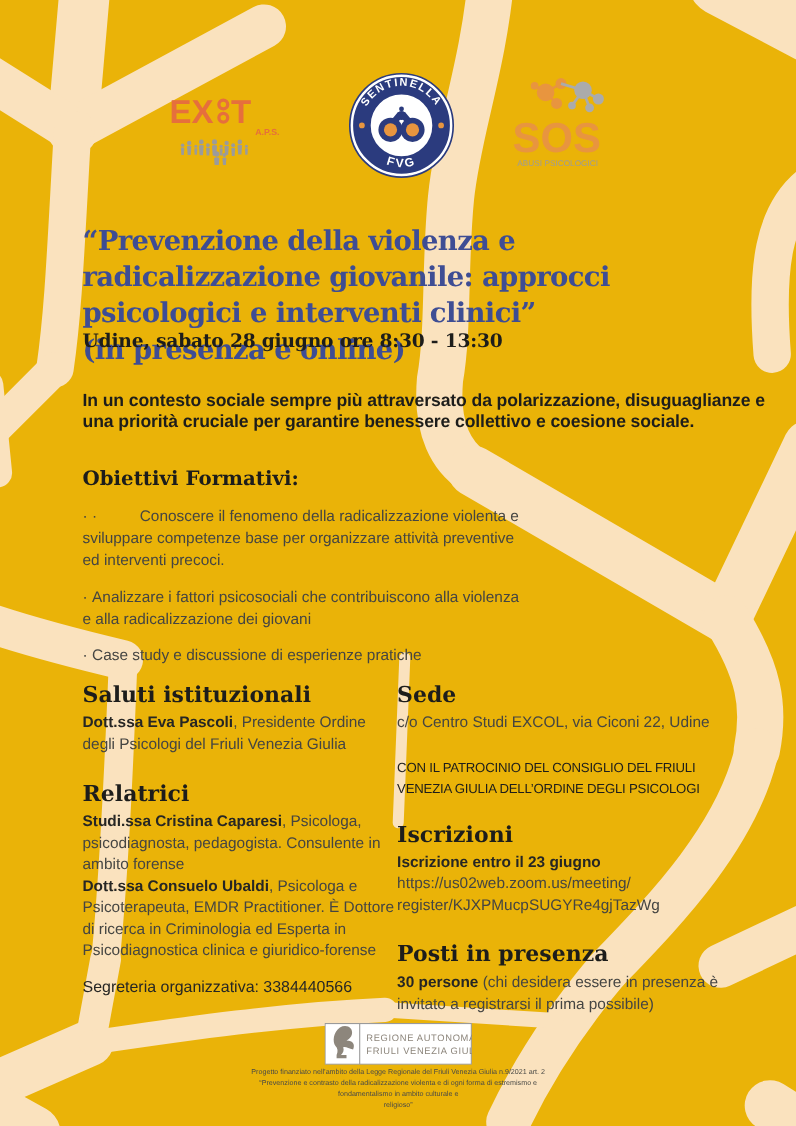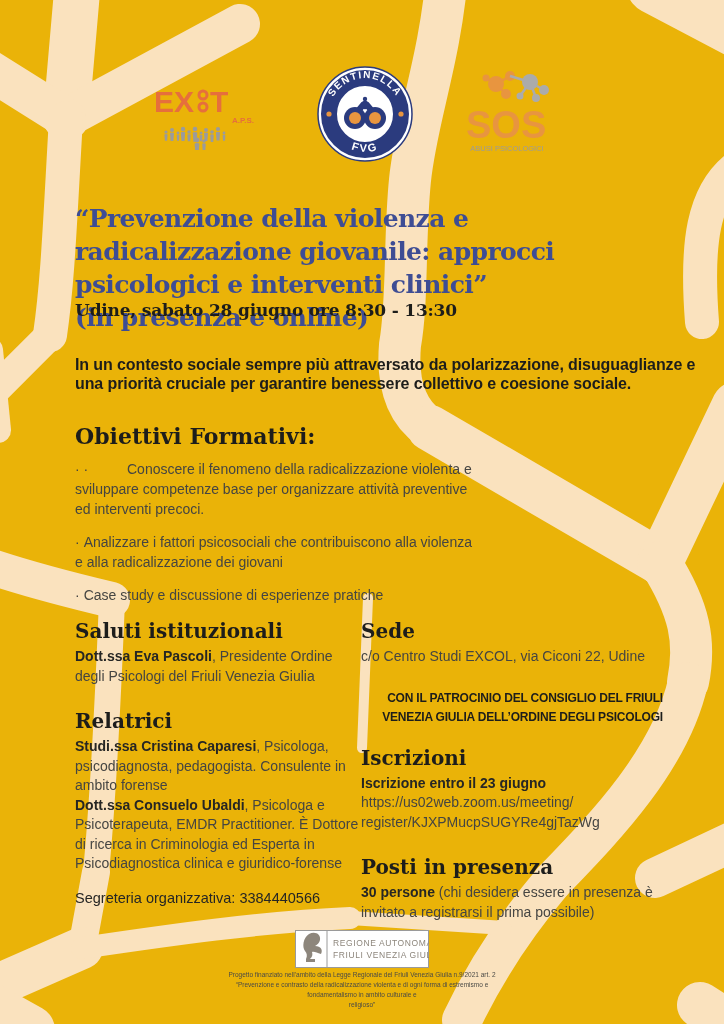--- a/index.html
+++ b/index.html
@@ -21,34 +21,34 @@
         font-size:17px;color:#1d1d1b;letter-spacing:-0.2px;white-space:nowrap;}
 
   
   .intro{left:75px;top:355px;}
   .intro-line{font-weight:700;font-size:16px;line-height:19px;color:#1d1d1b;
               letter-spacing:-0.1px;white-space:nowrap;}
 
   
   .objectives{left:75px;top:422px;width:405px;}
   .h-serif{font-family:"DejaVu Serif","Liberation Serif",serif;font-weight:700;color:#1d1d1b;margin:0;}
-  .obj-h{font-size:22px;line-height:28px;margin-bottom:9px;}
+  .obj-h{font-size:18px;line-height:28px;margin-bottom:9px;}
   .obj-item{font-size:14px;line-height:20px;color:#454542;margin:0 0 13px 0;}
   .obj-marker{color:#454542;}
   .obj-marker.wide{display:inline-block;width:52px;}
   .obj-marker.narrow{margin-right:4px;}
 
   
   .columns{left:75px;top:618px;width:588px;display:grid;grid-template-columns:286px 302px;}
   .col-h{font-size:20px;line-height:26px;margin-bottom:3px;}
   .body-p{font-size:14px;line-height:19.5px;color:#454542;margin:0;}
   .b{font-weight:700;color:#262624;}
   .mt18{margin-top:18px;}
   .mt22{margin-top:22px;}
-  .patro-line{font-weight:700;font-size:12px;line-height:19px;color:#1d1d1b;white-space:nowrap;letter-spacing:-0.2px;text-align:right;}
+  .patro-line{font-weight:400;font-size:12px;line-height:19px;color:#1d1d1b;white-space:nowrap;letter-spacing:-0.2px;}
   .url-line{font-size:14px;line-height:19.5px;color:#454542;white-space:nowrap;}
   .segreteria{font-weight:400;font-size:14.5px;color:#262624;margin-top:16px;}
 
   
   .region{left:50%;top:930px;transform:translateX(-50%);}
   .fineprint{left:0;top:970px;width:724px;text-align:center;}
   .fp-line{font-size:6.5px;line-height:10px;color:#4a4a46;}
 </style>
 </head>
 <body>

